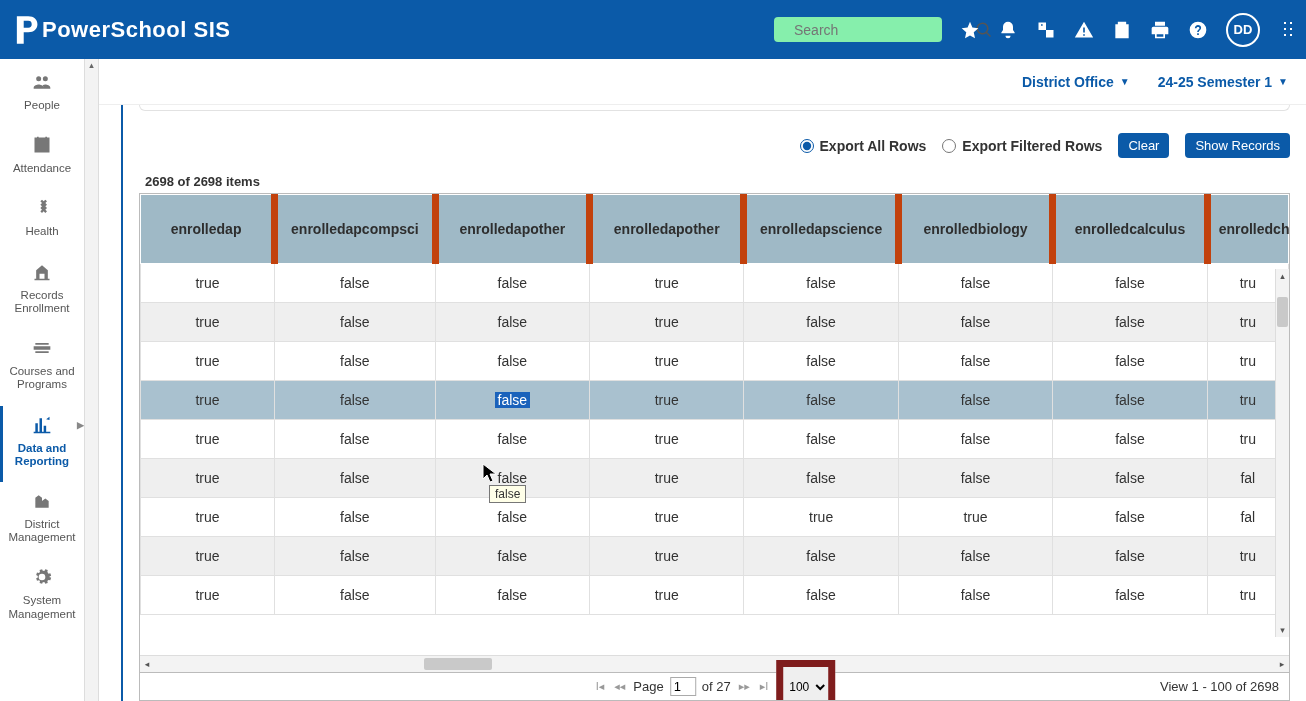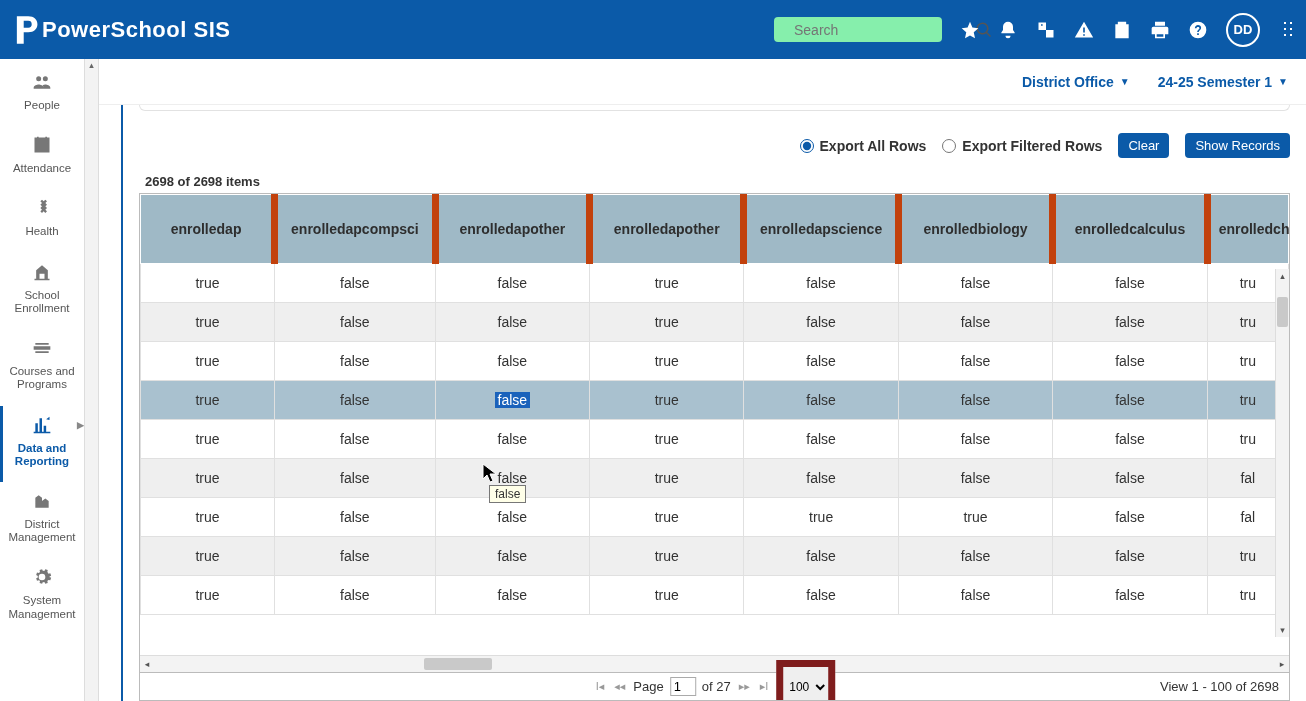--- a/index.html
+++ b/index.html
@@ -169,21 +169,21 @@
             </svg>
           </span>
         <span>Health</span>
       </div>
       <div class="side-item">
         <span class="side-ico">
             <svg viewBox="0 0 24 24" width="24" height="20">
               <path fill="#777" d="M3 20h18v2H3zM5 10l7-6 7 6v10h-4v-6h-6v6H5z"></path>
             </svg>
           </span>
-        <span>School Enrollment</span>
+        <span>Records Enrollment</span>
       </div>
       <div class="side-item">
         <span class="side-ico">
             <svg viewBox="0 0 24 24" width="24" height="20">
               <path fill="#777" d="M4 6h16v2H4zM4 16h16v2H4zM2 10h20v4H2z"></path>
             </svg>
           </span>
         <span>Courses and Programs</span>
       </div>
       <div class="side-item active">

